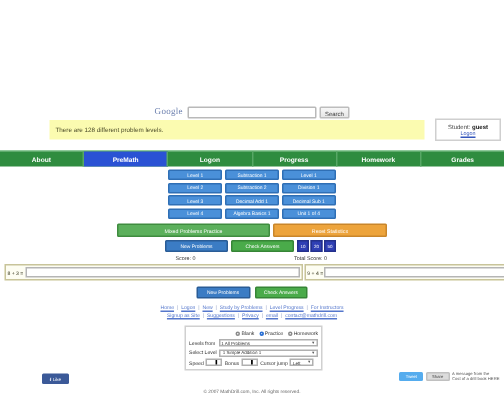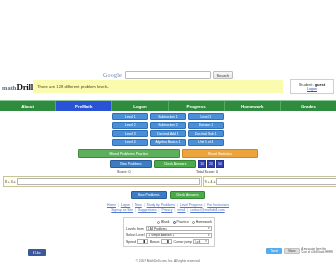--- a/index.html
+++ b/index.html
@@ -222,24 +222,20 @@
 <div id="page">
 
   <div class="topspacer"></div>
 
   <div class="gsearch-row">
     <span class="gsearch-logo">Google</span>
     <input class="gsearch-input" placeholder="" style="">
     <div class="gsearch-btn">Search</div>
   </div>
 
-  <div class="logo">
-    <span class="logo-math">math</span>
-    <span class="logo-drill">Drill</span>
-  </div>
 
   <div class="banner">
     <span class="banner-text">There are 128 different problem levels.</span>
   </div>
 
   <div class="student-box">
     <div class="student-line">
       <span>Student:</span>
       <span class="student-name">guest</span>
     </div>

